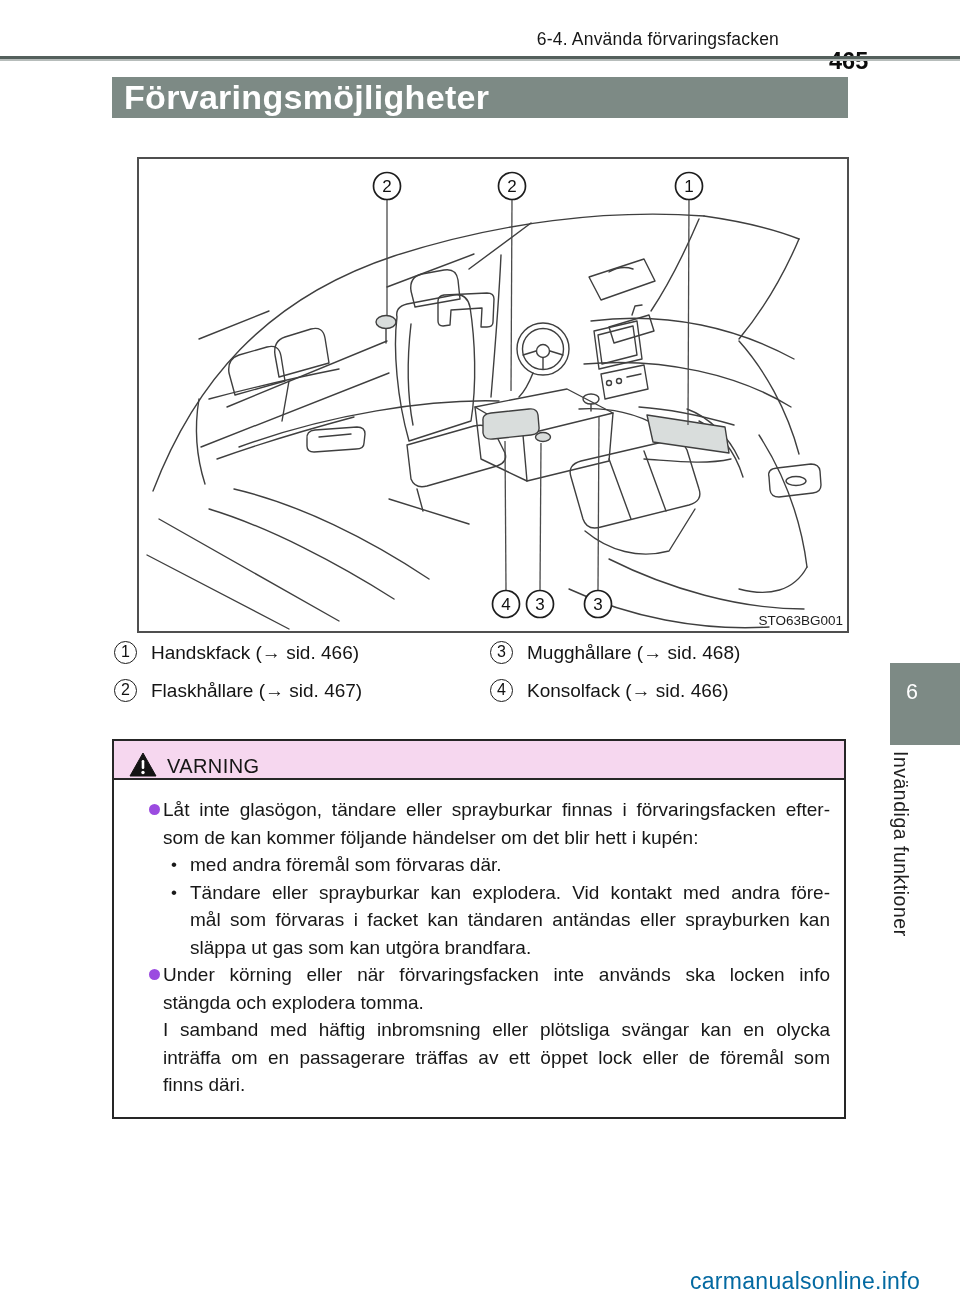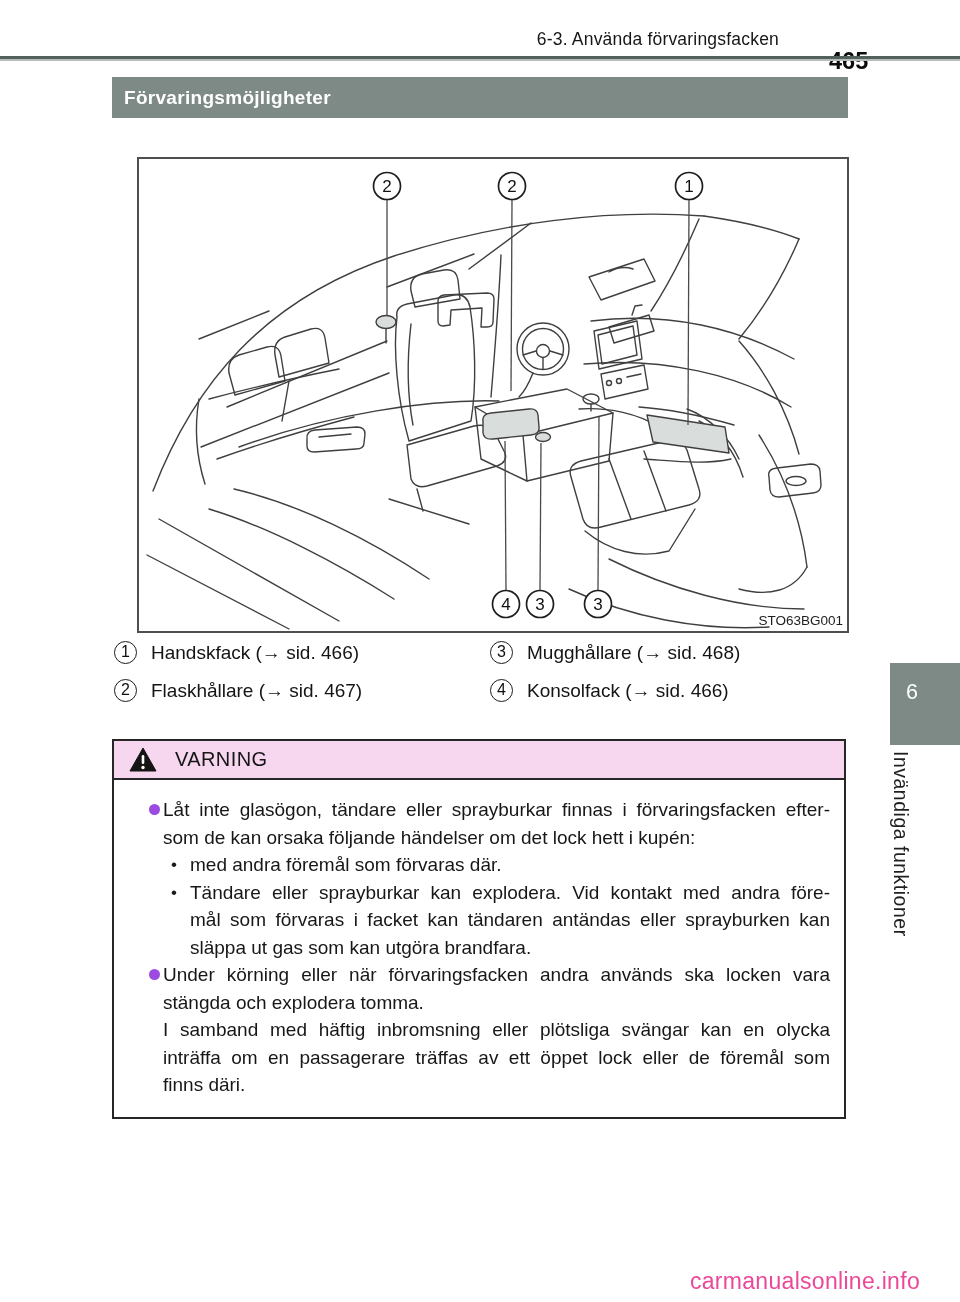--- a/index.html
+++ b/index.html
@@ -5,60 +5,60 @@
   html,body{margin:0;padding:0;background:#ffffff;}
   .page{position:relative;width:960px;height:1302px;background:#ffffff;overflow:hidden;
         font-family:"Liberation Sans","DejaVu Sans",sans-serif;color:#151515;}
 
   .hdr-section{position:absolute;top:29px;left:0;width:779px;text-align:right;
                font-size:17.5px;letter-spacing:.2px;color:#161616;}
   .hdr-pageno{position:absolute;top:21px;left:829px;font-size:23.5px;font-weight:700;color:#0c0c0c;margin-top:27px;}
   .rule{position:absolute;top:56px;left:0;width:960px;height:3px;background:#54605c;border-bottom:2px solid #b7bdbb;}
 
   .title-bar{position:absolute;top:77px;left:112px;width:736px;height:41px;box-sizing:border-box;
-             background:#7d8a85;color:#ffffff;font-weight:700;font-size:19px;line-height:41px;
+             background:#7d8a85;color:#ffffff;font-weight:700;font-size:34px;line-height:41px;
              padding-left:12px;letter-spacing:.3px;}
 
   .figure{position:absolute;top:157px;left:137px;width:712px;height:476px;box-sizing:border-box;
           border:2px solid #4f4f4f;background:#ffffff;}
   .figure svg{display:block;width:100%;height:100%;}
 
   .legend-item{position:absolute;display:flex;align-items:center;}
   .legend-circle{width:23px;height:23px;box-sizing:border-box;border:1.6px solid #1c1c1c;border-radius:50%;
                  font-size:16px;line-height:20px;text-align:center;color:#111;flex:0 0 23px;}
   .legend-text{font-size:19px;color:#141414;margin-left:14px;white-space:nowrap;}
 
   .warning-box{position:absolute;top:739px;left:112px;width:734px;height:380px;box-sizing:border-box;
                border:2px solid #262626;background:#fff;}
   .warning-header{height:39px;box-sizing:border-box;background:#f6d7ef;border-bottom:2px solid #262626;
-                  display:flex;align-items:center;padding-left:15px;gap:8px;}
+                  display:flex;align-items:flex-end;padding-left:15px;}
   .warning-title{font-size:20px;letter-spacing:.4px;color:#161616;margin-left:10px;}
   .warning-body{padding:16px 14px 0 36px;}
   .w-item{position:relative;font-size:19px;line-height:27.5px;color:#171717;}
   .w-item.main{padding-left:13px;}
   .w-item.main .marker{position:absolute;left:-1px;top:8px;width:11px;height:11px;border-radius:50%;background:#9b4be0;}
   .w-item.sub{padding-left:40px;}
   .w-item.sub .marker{position:absolute;left:21px;top:0;font-size:17px;color:#1a1a1a;}
   .ln{display:block;}
   .jl{display:block;text-align:justify;text-align-last:justify;}
 
   .chapter-tab{position:absolute;top:663px;left:890px;width:70px;height:82px;box-sizing:border-box;
                background:#7d8a85;color:#fff;font-size:21.5px;padding:17px 0 0 16px;}
   .chapter-label{position:absolute;top:751px;left:889px;height:200px;writing-mode:vertical-rl;
                  text-orientation:mixed;font-size:19.5px;letter-spacing:.5px;color:#1f1f1f;}
 
   .watermark{position:absolute;top:1268px;left:0;width:920px;text-align:right;
-             font-size:23px;color:#ec4899;letter-spacing:.3px;}
+             font-size:23px;color:#0369a1;letter-spacing:.3px;}
 </style>
 </head>
 <body>
 
 <div class="page">
 
-  <div class="hdr-section">6-3. Använda förvaringsfacken</div>
+  <div class="hdr-section">6-4. Använda förvaringsfacken</div>
   <div class="hdr-pageno">465</div>
   <div class="rule"></div>
 
   <div class="title-bar">Förvaringsmöjligheter</div>
 
   <div class="figure">
     <svg viewBox="0 0 708 472">
       <g fill="none" stroke="#3f3f3f" stroke-width="1.4" stroke-linecap="round" stroke-linejoin="round">
 
         <path d="M 14,332 C 55,225 125,140 255,97 C 360,63 470,50 565,57"></path>
@@ -207,38 +207,38 @@
         <rect x="12.7" y="8" width="2.6" height="9" rx="1.3" fill="#ffffff"></rect>
         <circle cx="14" cy="20.5" r="1.7" fill="#ffffff"></circle>
       </svg>
       <span class="warning-title">VARNING</span>
     </div>
     <div class="warning-body">
 
       <div class="w-item main">
         <span class="marker"></span>
         <span class="jl">Låt inte glasögon, tändare eller sprayburkar finnas i förvaringsfacken efter-</span>
-        <span class="ln">som de kan orsaka följande händelser om det lock hett i kupén:</span>
+        <span class="ln">som de kan kommer följande händelser om det blir hett i kupén:</span>
       </div>
 
       <div class="w-item sub">
         <span class="marker">•</span>
         <span class="ln">med andra föremål som förvaras där.</span>
       </div>
 
       <div class="w-item sub">
         <span class="marker">•</span>
         <span class="jl">Tändare eller sprayburkar kan explodera. Vid kontakt med andra före-</span>
         <span class="jl">mål som förvaras i facket kan tändaren antändas eller sprayburken kan</span>
         <span class="ln">släppa ut gas som kan utgöra brandfara.</span>
       </div>
 
       <div class="w-item main">
         <span class="marker"></span>
-        <span class="jl">Under körning eller när förvaringsfacken andra används ska locken vara</span>
+        <span class="jl">Under körning eller när förvaringsfacken inte används ska locken info</span>
         <span class="ln">stängda och explodera tomma.</span>
         <span class="jl">I samband med häftig inbromsning eller plötsliga svängar kan en olycka</span>
         <span class="jl">inträffa om en passagerare träffas av ett öppet lock eller de föremål som</span>
         <span class="ln">finns däri.</span>
       </div>
 
     </div>
   </div>
 
   <div class="chapter-tab">6</div>

